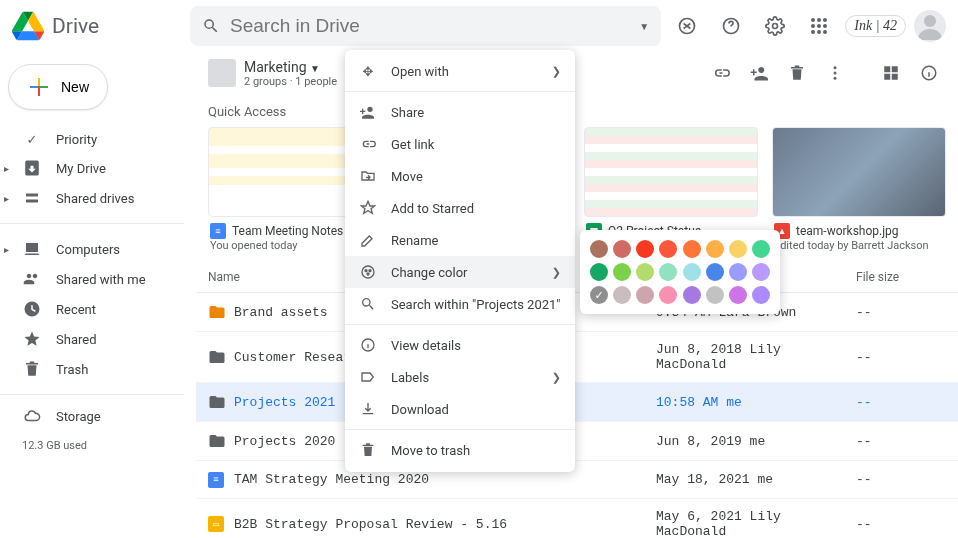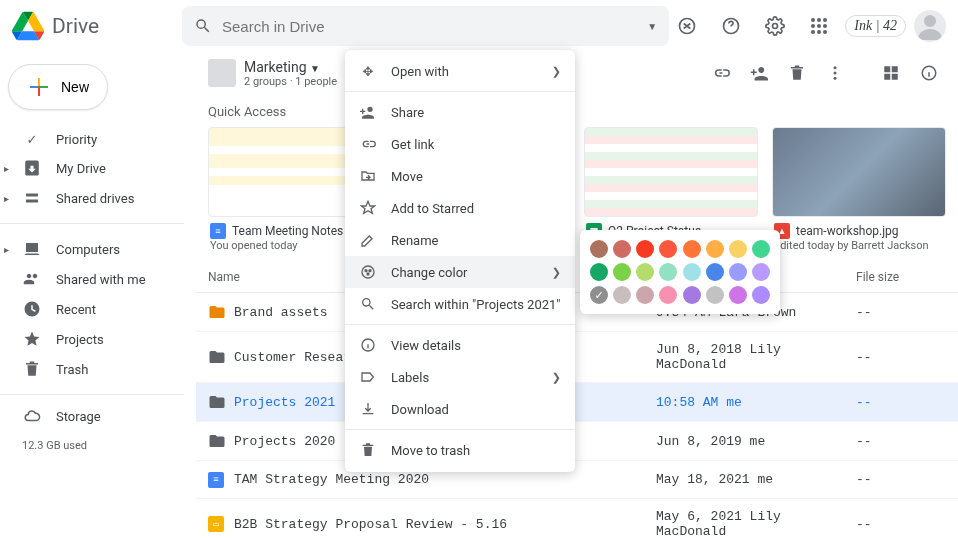--- a/index.html
+++ b/index.html
@@ -1,24 +1,24 @@
 <!DOCTYPE html>
 <html><head>
 <meta charset="utf-8">
 <style>
 * { box-sizing: border-box; margin: 0; padding: 0; }
 body { font-family: -apple-system, BlinkMacSystemFont, "Segoe UI", Roboto, Arial, sans-serif; font-size: 13px; color: #3c4043; background: #fff; width: 958px; height: 538px; overflow: hidden; position: relative; }
 
 
-.header { height: 52px; display: flex; align-items: center; padding: 0 12px; }
+.header { height: 52px; display: flex; align-items: center; padding: 0 12px; gap: 8px; }
 .logo-wrap { display: flex; align-items: center; gap: 8px; width: 170px; }
 .drive-logo { width: 32px; height: 32px; }
 .app-name { font-size: 21px; color: #5f6368; }
 .search-bar { flex: 1; max-width: 500px; height: 40px; background: #f1f3f4; border-radius: 8px; display: flex; align-items: center; padding: 0 12px; gap: 10px; color: #5f6368; }
-.search-bar input { flex: 1; border: none; background: transparent; font-size: 15px; color: #5f6368; outline: none; }
+.search-bar input { flex: 1; border: none; background: transparent; font-size: 19px; color: #5f6368; outline: none; }
 .hdr-icons { display: flex; align-items: center; gap: 8px; margin-left: auto; }
 .icon-btn { width: 36px; height: 36px; border-radius: 50%; display: flex; align-items: center; justify-content: center; color: #5f6368; cursor: pointer; }
 .brand-badge { font-style: italic; font-family: cursive; font-size: 14px; padding: 2px 8px; border: 1px solid #dadce0; border-radius: 14px; }
 .avatar { width: 32px; height: 32px; border-radius: 50%; background: #e8eaed; overflow: hidden; }
 
 
 .sidebar { position: absolute; left: 0; top: 52px; width: 184px; padding: 8px 0; }
 .new-btn { display: flex; align-items: center; gap: 10px; margin: 4px 8px 12px 8px; padding: 10px 18px; border-radius: 24px; border: 1px solid #dadce0; box-shadow: 0 1px 2px rgba(0,0,0,0.08); font-size: 14px; font-weight: 500; background: #fff; cursor: pointer; }
 .nav-group { padding: 4px 0; }
 .nav-item { display: flex; align-items: center; gap: 14px; padding: 6px 8px 6px 22px; font-size: 13px; color: #3c4043; cursor: pointer; border-radius: 0 16px 16px 0; position: relative; }
@@ -200,21 +200,21 @@
           </svg>
         </span>
         <span>Recent</span>
       </div>
     <div class="nav-item">
         <span class="mi">
           <svg width="18" height="18" viewBox="0 0 24 24" fill="#5f6368">
             <path d="M12 17.3l6.18 3.7-1.64-7L22 9.24l-7.19-.61L12 2 9.19 8.63 2 9.24l5.46 4.73-1.64 7z"></path>
           </svg>
         </span>
-        <span>Projects</span>
+        <span>Shared</span>
       </div>
     <div class="nav-item">
         <span class="mi">
           <svg width="18" height="18" viewBox="0 0 24 24" fill="#5f6368">
             <path d="M6 7h12l-1 14H7zM4 4h16v2H4zM9 2h6v2H9z"></path>
           </svg>
         </span>
         <span>Trash</span>
       </div>
   </div>

